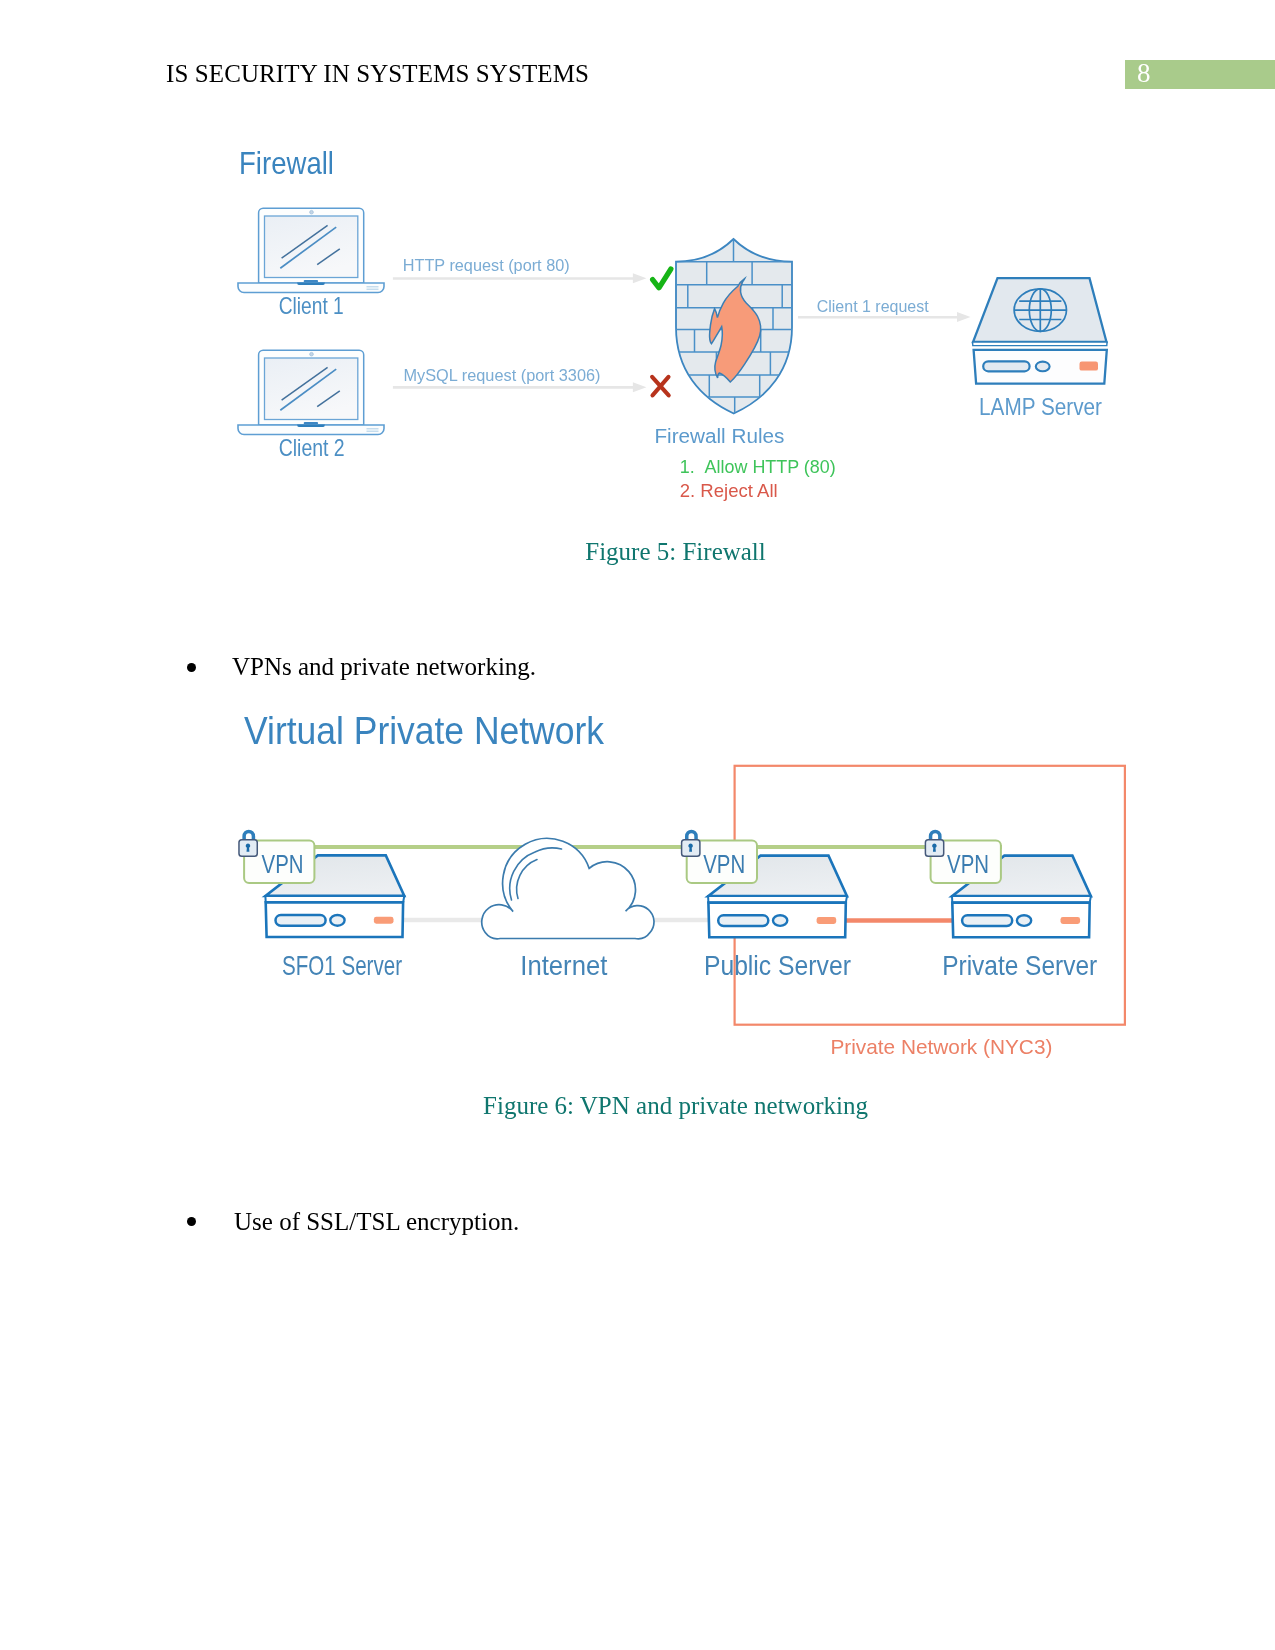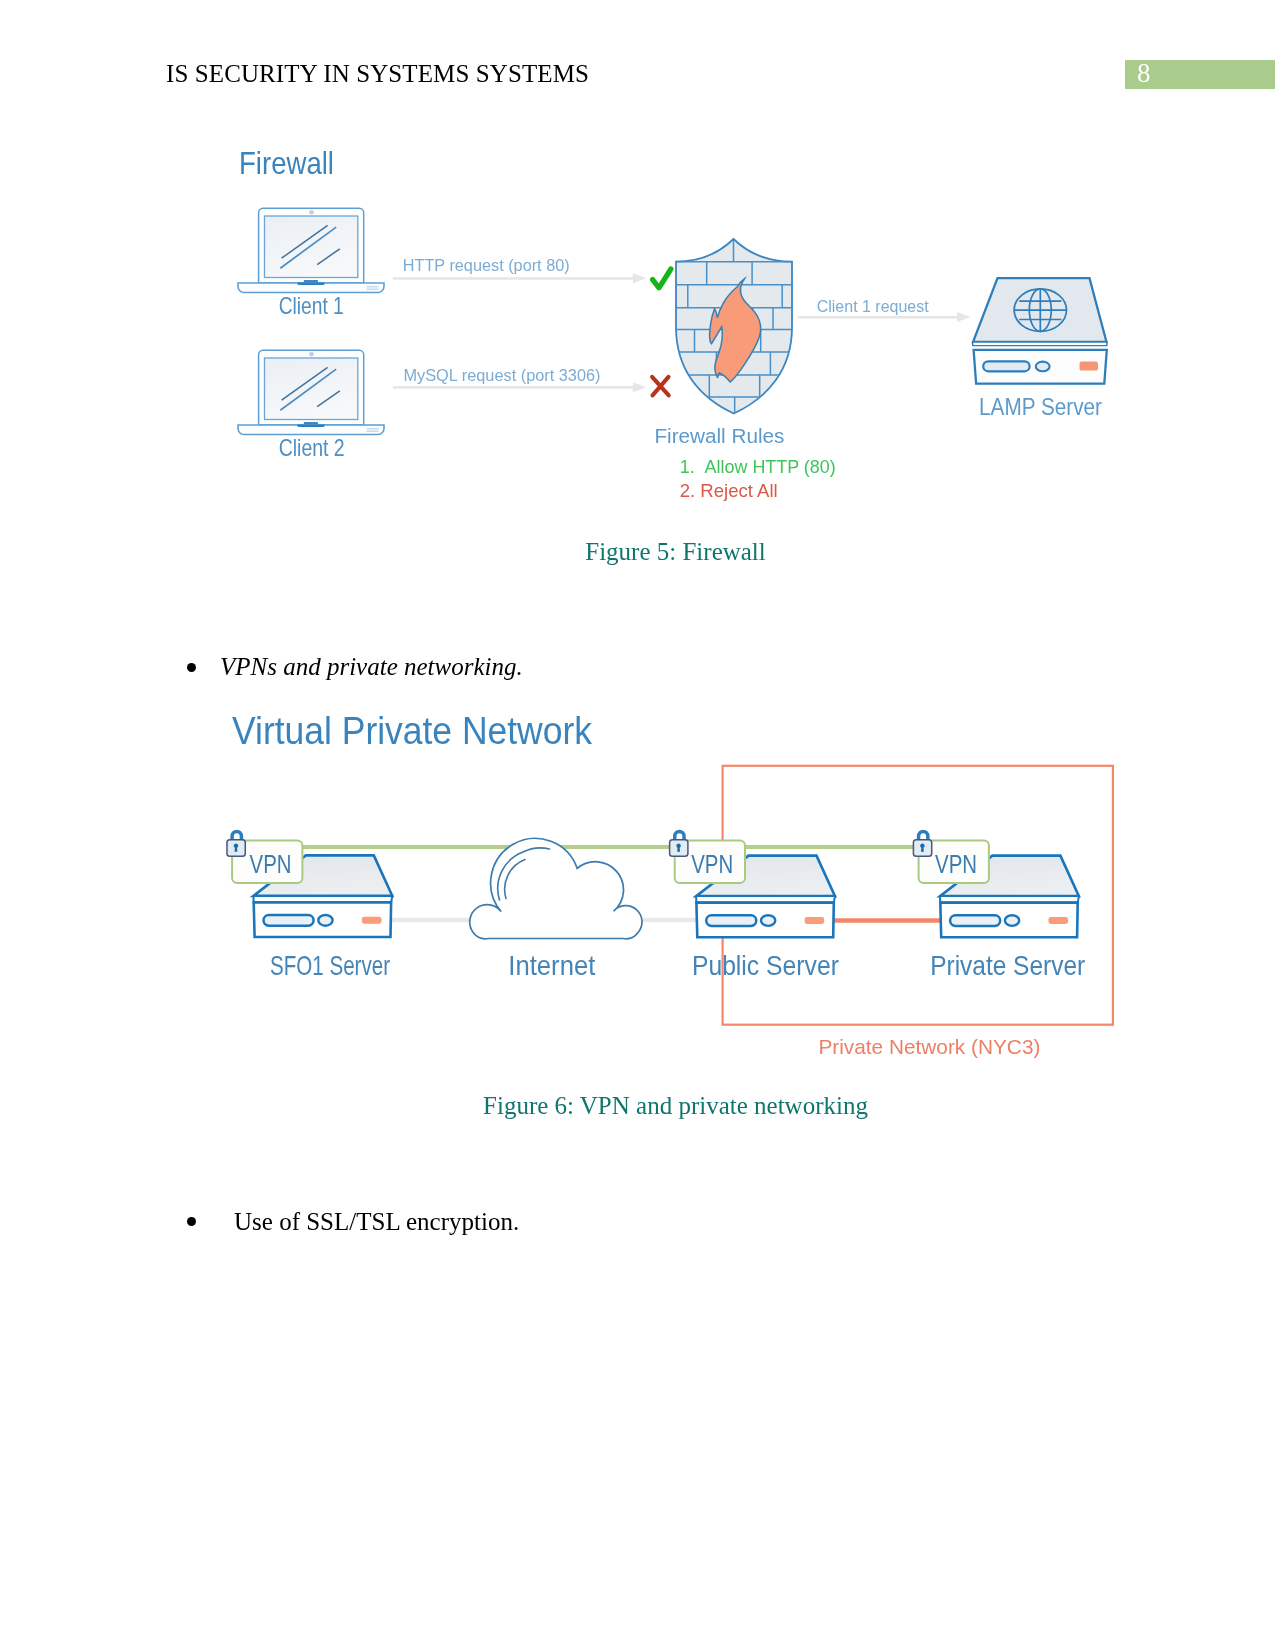--- a/index.html
+++ b/index.html
@@ -15,30 +15,30 @@
   .bdot{position:absolute;width:9px;height:9px;border-radius:50%;background:#000;font-size:0;line-height:0;color:transparent;overflow:hidden;}
   #fig5{position:absolute;left:220px;top:130px;text-decoration:underline;}
   #fig5 svg text{font-family:"Liberation Sans",sans-serif;}
   #f5title{font-size:32px;fill:#3a84be;}
   .f5lbl{font-size:24px;fill:#4c8fc4;}
   .f5lbl2{font-size:24px;fill:#5c9acc;}
   .f5arr{font-size:17px;fill:#7bacd4;}
   .f5rt{font-size:20px;fill:#5c9acc;}
   .f5r1{font-size:19px;fill:#3ec45a;}
   .f5r2{font-size:19px;fill:#d9584a;}
-  #fig6{position:absolute;left:220px;top:700px;}
+  #fig6{position:absolute;left:232px;top:700px;}
   #fig6 svg text{font-family:"Liberation Sans",sans-serif;}
   #f6title{font-size:38px;fill:#3a84be;}
   .f6lbl{font-size:28px;fill:#4484b6;}
   .f6vpn{font-size:26px;fill:#3a7cb0;}
   .f6pn{font-size:21px;fill:#ec8066;text-anchor:middle;}
   #cap5{left:166px;top:538px;width:1019px;}
   #src5{left:166px;top:597px;width:1019px;}
   #bdot1{left:187px;top:663px;}
-  #btxt1{left:220px;top:653px;font-style:italic;}
+  #btxt1{left:232px;top:653px;}
   #cap6{left:166px;top:1092px;width:1019px;}
   #src6{left:166px;top:1150px;width:1019px;}
   #bdot2{left:187px;top:1217px;}
   #btxt2{left:226px;top:1208px;margin-left:8px;}
 </style>
 </head>
 <body>
 
 <div class="page">
   <div id="hdr-title">IS SECURITY IN SYSTEMS SYSTEMS</div>

